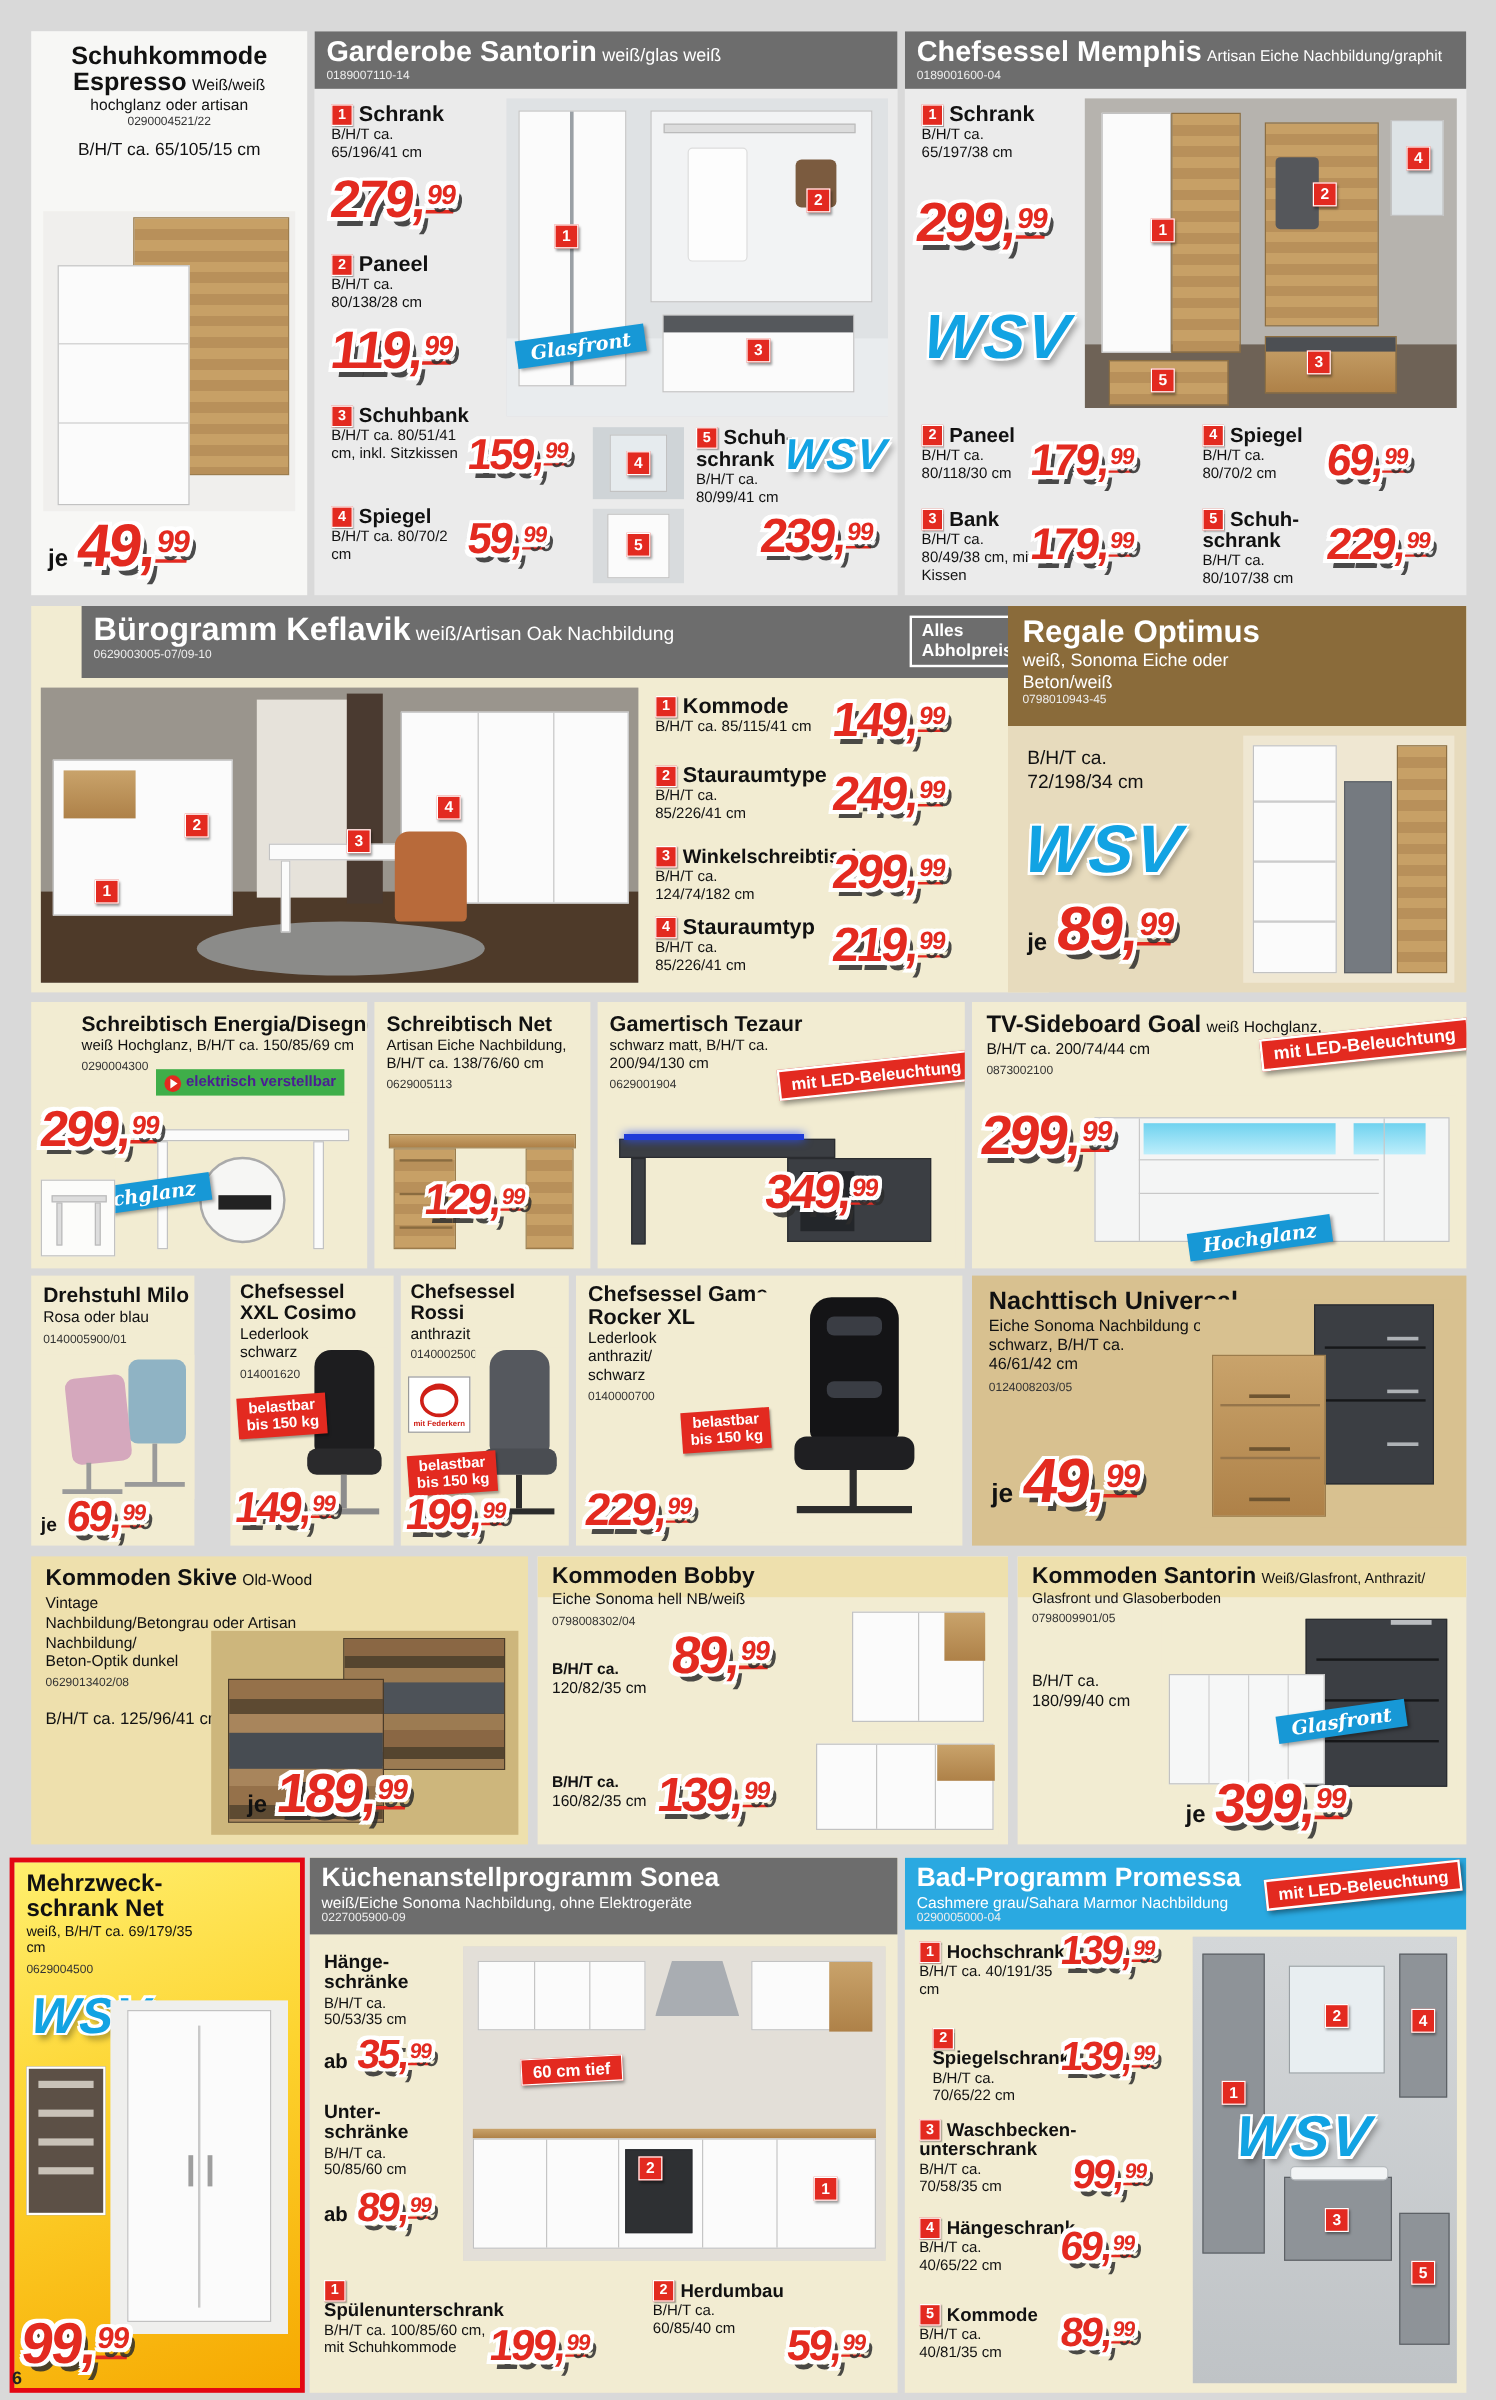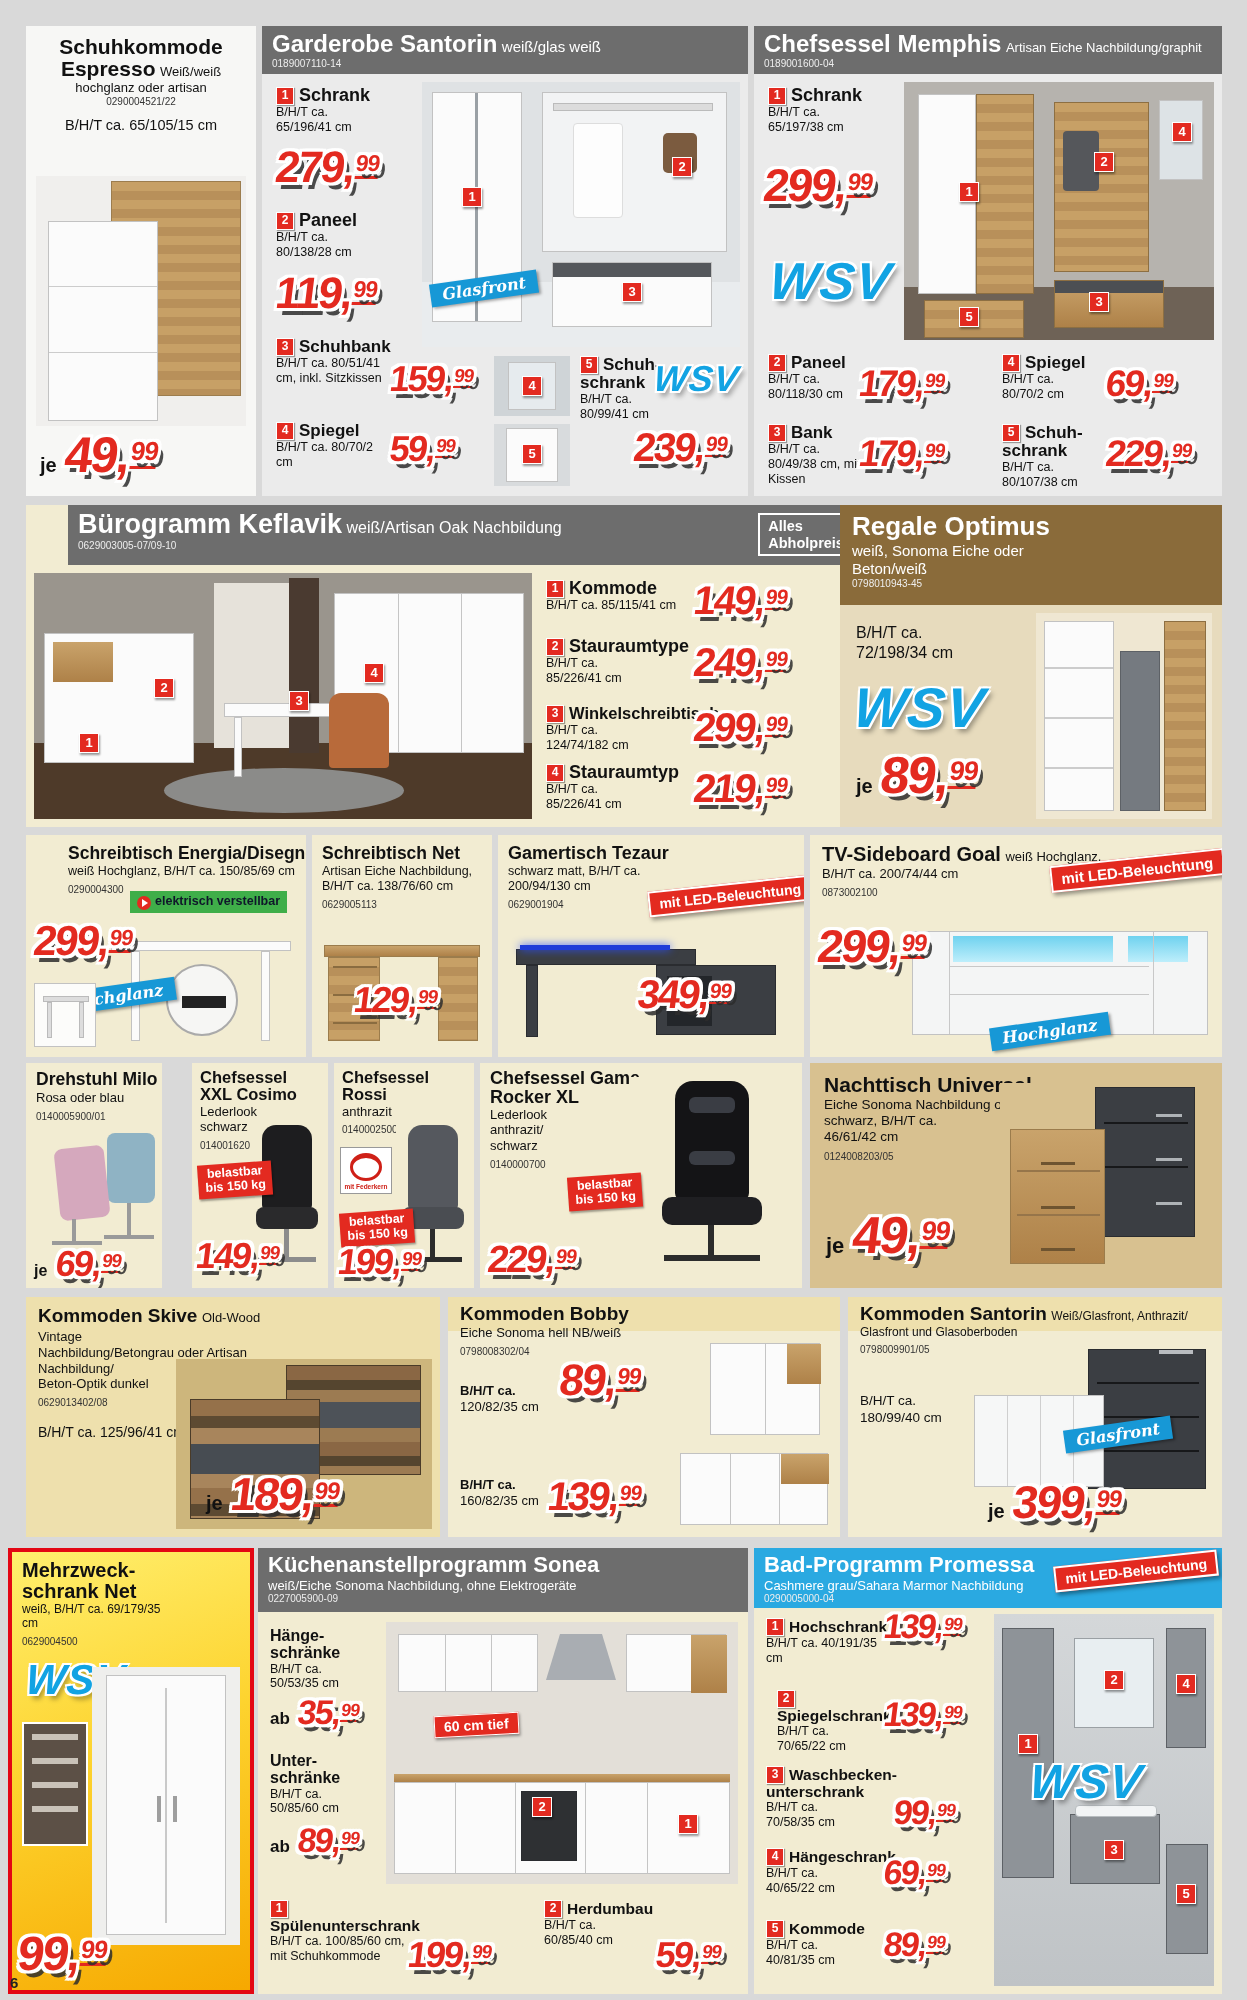--- a/index.html
+++ b/index.html
@@ -41,21 +41,21 @@
   .ph{position:absolute;overflow:hidden;background:#dcdad6;}
   .r{position:absolute;box-sizing:border-box;}
   .white-f{background:#fbfbfb;border:1px solid #c2c2c2;}
   .wood{background:linear-gradient(180deg,#c9a36b,#ae8148);}
   .wood2{background:repeating-linear-gradient(180deg,#c7a066 0 9px,#b8905a 9px 18px);}
   .darkf{background:#3b3e43;border:1px solid #2a2c30;}
   .grayf{background:#757a80;border:1px solid #5d6166;}
   .badge-led{background:#e32a20;color:#fff;font-weight:bold;font-size:14px;padding:3px 9px;
              display:inline-block;transform:rotate(-6deg);box-shadow:2px 3px 4px rgba(0,0,0,.4);
              border:2px solid #fff;white-space:nowrap;}
-  .badge-green{background:#3fae49;color:#0f172a;font-weight:bold;font-size:12.5px;padding:3px 7px;
+  .badge-green{background:#3fae49;color:#4c1d95;font-weight:bold;font-size:12.5px;padding:3px 7px;
                display:inline-block;white-space:nowrap;}
   .play-wrap{display:inline-block;width:14px;height:14px;border-radius:50%;background:#e32a20;
              text-align:center;line-height:14px;margin-right:4px;vertical-align:-2px;}
   .play-wrap i{display:inline-block;width:0;height:0;border-left:6px solid #fff;
                border-top:4px solid transparent;border-bottom:4px solid transparent;margin-left:2px;}
   .badge-script{background:#1798d6;color:#fff;font-style:italic;font-weight:bold;
                 font-family:"DejaVu Serif",serif;font-size:16px;padding:2px 12px;
                 display:inline-block;transform:rotate(-8deg);box-shadow:2px 2px 3px rgba(0,0,0,.35);
                 white-space:nowrap;}
   .badge-bel{background:#e32a20;color:#fff;font-weight:bold;font-size:12.5px;line-height:1.1;

